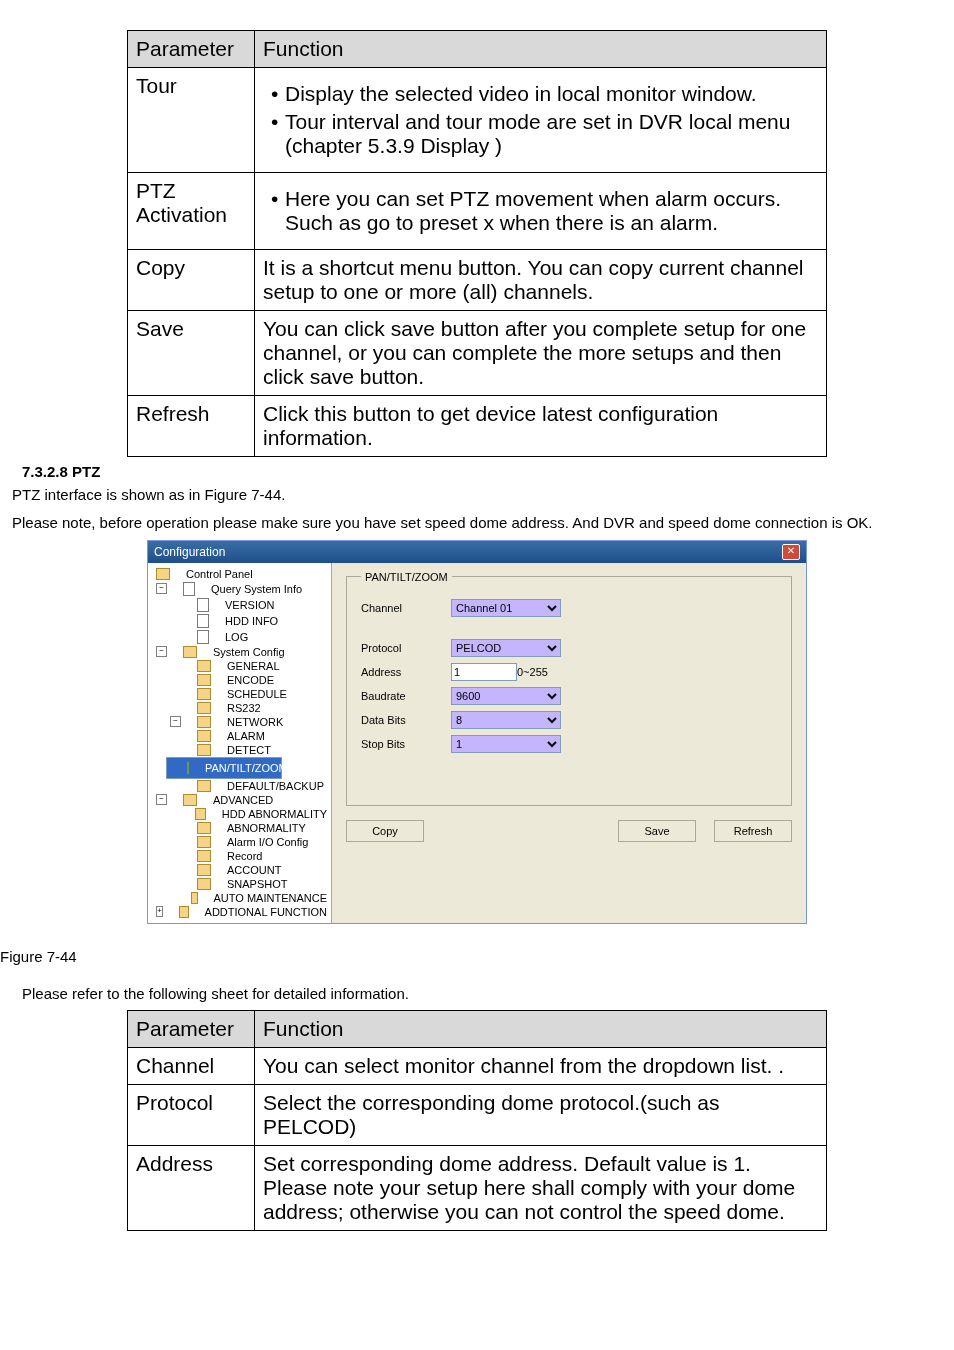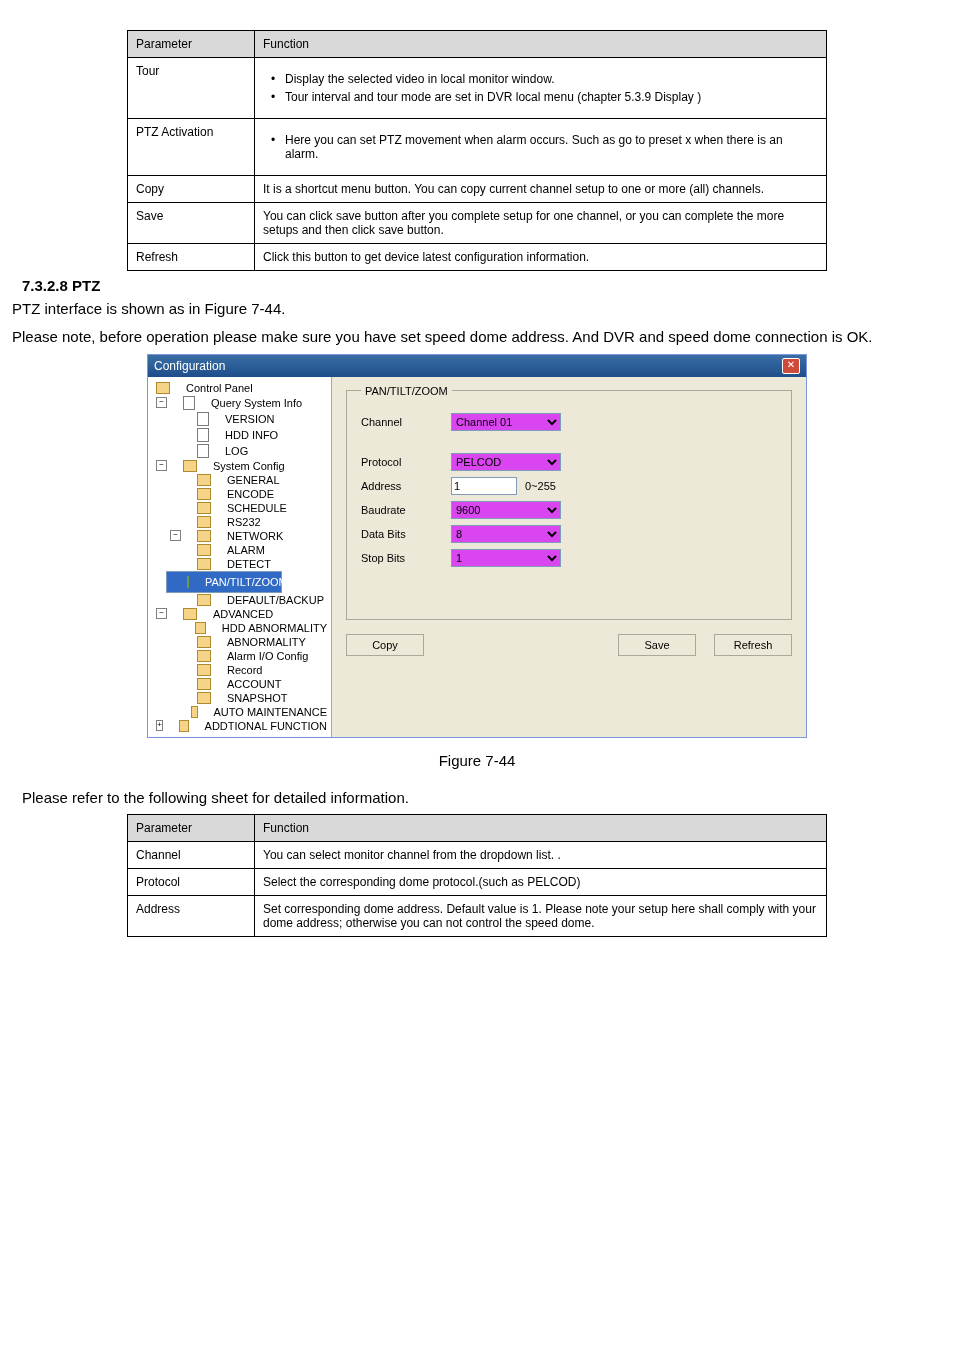--- a/index.html
+++ b/index.html
@@ -1,48 +1,48 @@
 <!DOCTYPE html>
 <html><head>
 <meta charset="utf-8">
 <style>
 html,body{margin:0;padding:0;background:#fff;font-family:Arial,Helvetica,sans-serif;color:#000;font-size:15px}
 .page{width:954px;margin:0 auto;padding:30px 0 40px 0}
 table.doc{border-collapse:collapse;width:700px;margin:0 auto 6px auto}
-table.doc th,table.doc td{border:1px solid #000;padding:6px 8px;text-align:left;vertical-align:top;font-size:12px}
+table.doc th,table.doc td{border:1px solid #000;padding:6px 8px;text-align:left;vertical-align:top;font-size:21px}
 table.doc th{background:#d9d9d9;font-weight:400}
 ul.bul{margin:8px;padding:0;list-style:none}
 ul.bul li{position:relative;padding-left:14px;margin:4px 0}
 ul.bul li:before{content:"•";position:absolute;left:0;top:0}
 h3.sec{font-size:15px;font-weight:700;margin:2px 0 4px 22px}
 p.body{margin:4px 22px 6px 12px;line-height:1.45}
-p.caption{text-align:center;margin:14px 0 18px 0}
+p.caption{margin:24px 0 18px 0}
 
 .dlg-wrap{width:660px;margin:6px auto 0 auto}
 .dlg{border:1px solid #7a96df;background:#ece9d8}
 .dlg-title{background:linear-gradient(#3a6ea5,#1e4e8a);color:#fff;font-size:12px;padding:3px 6px;display:flex;justify-content:space-between;align-items:center}
 .dlg-close{width:16px;height:14px;background:#d04a3a;border:1px solid #fff;border-radius:2px;font-size:10px;text-align:center;line-height:12px;color:#fff}
 .dlg-body{display:flex;font-size:11px}
 .tree{width:175px;border-right:1px solid #aca899;padding:4px 4px;background:#fff}
 .tree-item{padding:1px 0 1px 4px;white-space:nowrap;display:flex;align-items:center;gap:16px}
 .tree-item.l1{margin-left:0}
 .tree-item.l2{margin-left:14px}
 .tree-item.sel{background:#316ac5;color:#fff}
 .icon-sq{display:inline-block;width:9px;height:9px;border:1px solid #808080;font-size:8px;line-height:8px;text-align:center;color:#000;background:#fff}
 .icon-fld{display:inline-block;width:12px;height:10px;background:#f5d488;border:1px solid #b08a2e}
 .icon-fld.open{background:#c9e2b3;border-color:#6a9a4a}
 .icon-doc{display:inline-block;width:10px;height:12px;background:#fff;border:1px solid #7a7a7a}
 .right{flex:1;padding:8px 14px 14px 14px}
 fieldset.grp{border:1px solid #aca899;padding:10px 14px 46px 14px;margin:0}
 fieldset.grp legend{font-size:11px;padding:0 4px;color:#000}
 .form-row{display:flex;align-items:center;margin:6px 0}
 .form-row label{width:90px}
-.sel{height:18px;font-size:11px;width:110px;border:1px solid #7f9db9;background:#d946ef}
+.sel{height:18px;font-size:11px;width:110px;border:1px solid #7f9db9;background:#c4b5fd}
 .txt{height:16px;font-size:11px;width:60px;border:1px solid #7f9db9;background:#fff;padding:0 2px}
-.hint{margin-left:8px;color:#000}
+.hint{color:#000}
 .btnrow{display:flex;gap:18px;margin:14px 0 0 0}
 .btn{width:78px;height:22px;font-size:11px;background:#ece9d8;border:1px solid #aca899}
 .btnrow .spacer{flex:1}
 </style>
 </head>
 <body>
 
 <div class="page">
 
 <table class="doc">

